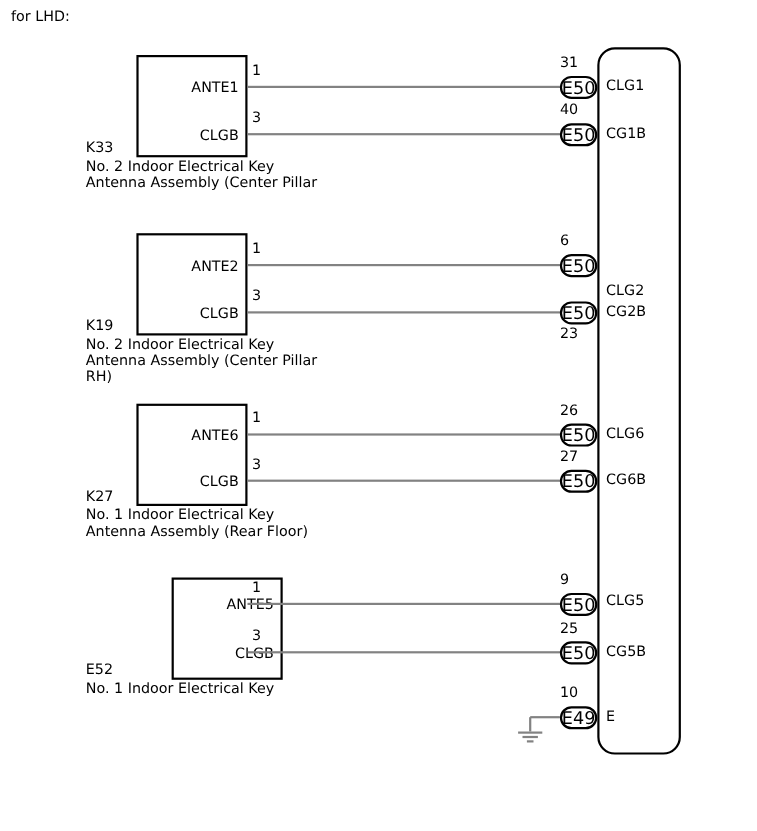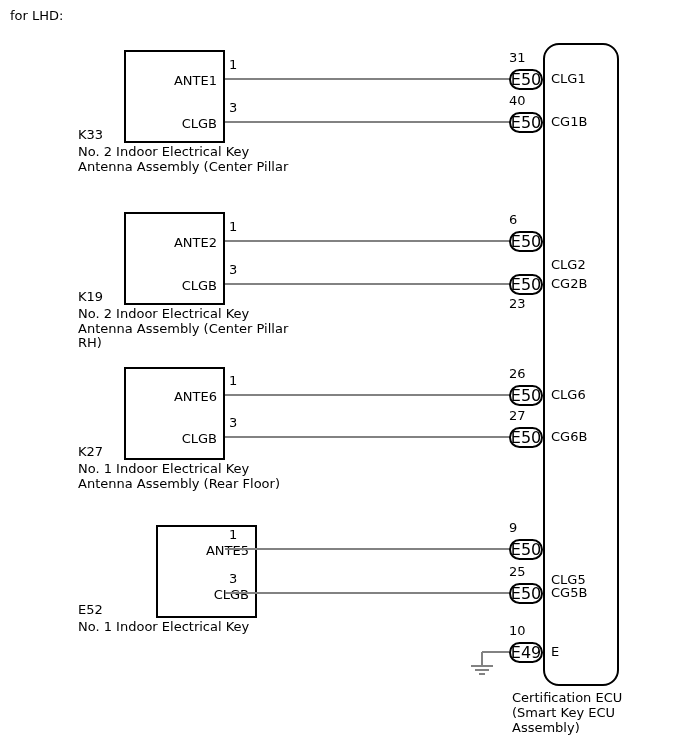--- a/index.html
+++ b/index.html
@@ -97,25 +97,20 @@
   <div class="pin-num" style="top:528px;">1</div>
   <div class="pin-num" style="top:572px;">3</div>
   <div class="wire" style="top:548px;"></div>
   <div class="wire" style="top:592px;"></div>
   <div class="comp-id" style="top:602px;">E52</div>
   <div class="caption" style="top:620px;">
     <div>No. 1 Indoor Electrical Key</div>
   </div>
 
   <div class="ecu-rect"></div>
-  <div class="ecu-caption">
-    <div>Certification ECU</div>
-    <div>(Smart Key ECU</div>
-    <div>Assembly)</div>
-  </div>
 
   <div class="pin-num-r" style="top:51px;">31</div>
   <div class="pill" style="top:69px;">E50</div>
   <div class="ecu-pin-label" style="top:70px;">CLG1</div>
 
   <div class="pin-num-r" style="top:94px;">40</div>
   <div class="pill" style="top:112px;">E50</div>
   <div class="ecu-pin-label" style="top:113px;">CG1B</div>
 
   <div class="pin-num-r" style="top:213px;">6</div>
@@ -129,21 +124,21 @@
   <div class="pin-num-r" style="top:367px;">26</div>
   <div class="pill" style="top:385px;">E50</div>
   <div class="ecu-pin-label" style="top:386px;">CLG6</div>
 
   <div class="pin-num-r" style="top:409px;">27</div>
   <div class="pill" style="top:427px;">E50</div>
   <div class="ecu-pin-label" style="top:428px;">CG6B</div>
 
   <div class="pin-num-r" style="top:521px;">9</div>
   <div class="pill" style="top:539px;">E50</div>
-  <div class="ecu-pin-label" style="top:571px;">CLG5</div>
+  <div class="ecu-pin-label" style="top:538px;">CLG5</div>
 
   <div class="pin-num-r" style="top:565px;">25</div>
   <div class="pill" style="top:583px;">E50</div>
   <div class="ecu-pin-label" style="top:584px;">CG5B</div>
 
   <div class="pin-num-r" style="top:624px;">10</div>
   <div class="pill" style="top:642px;">E49</div>
   <div class="ecu-pin-label" style="top:643px;">E</div>
 
   <div class="gline" style="left:482px;top:651px;width:27px;height:2px;"></div>

